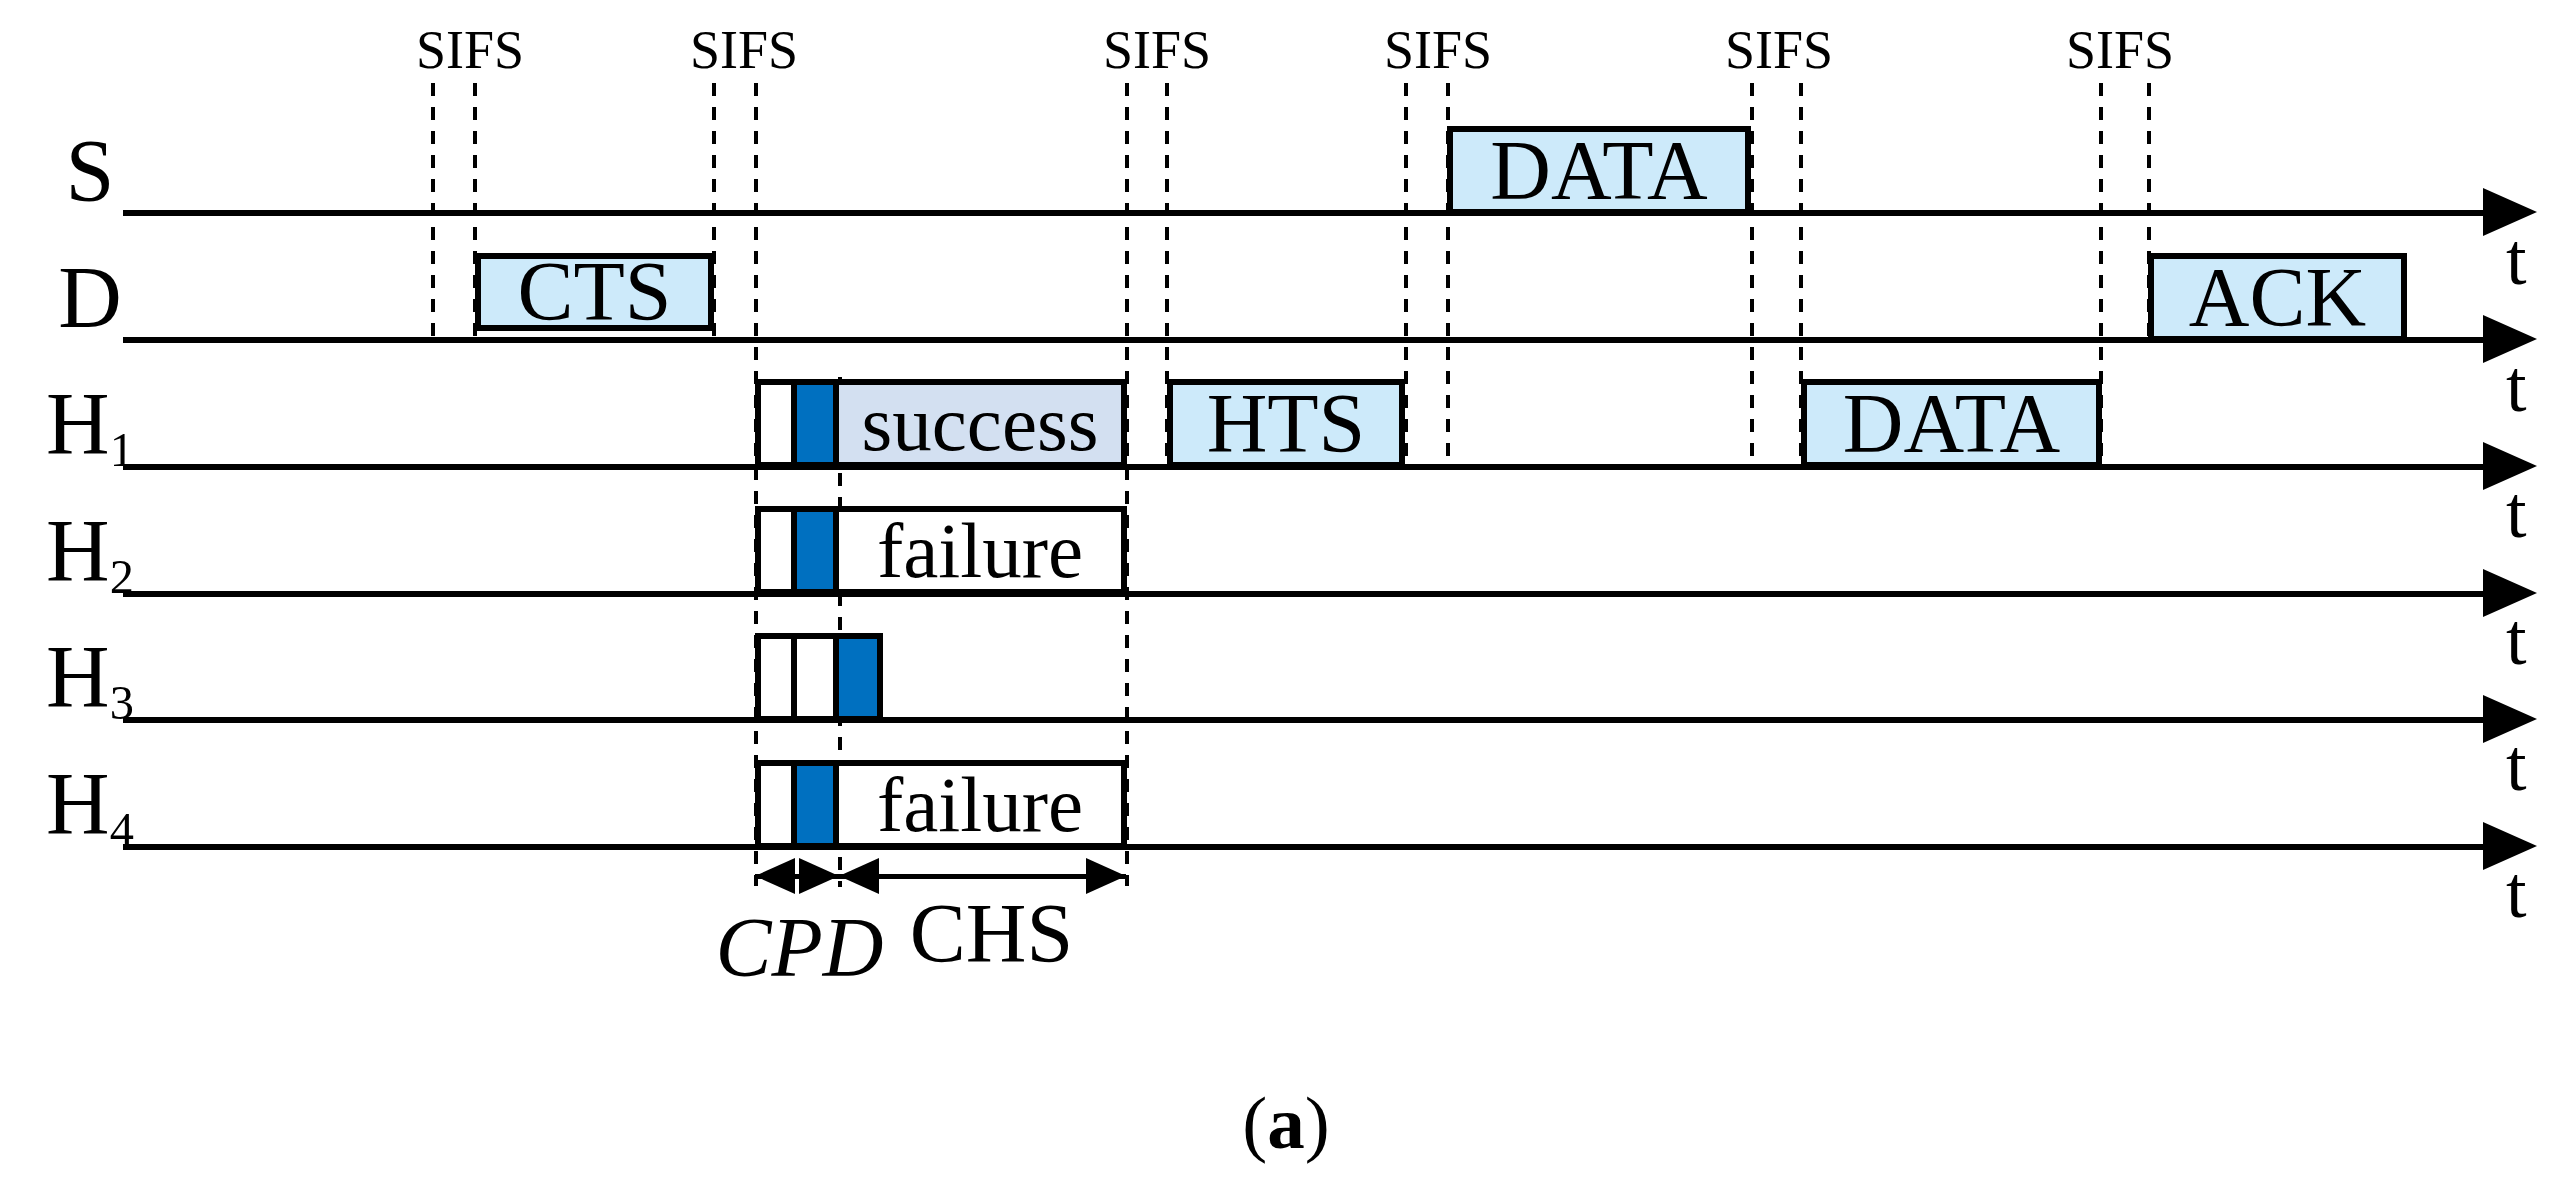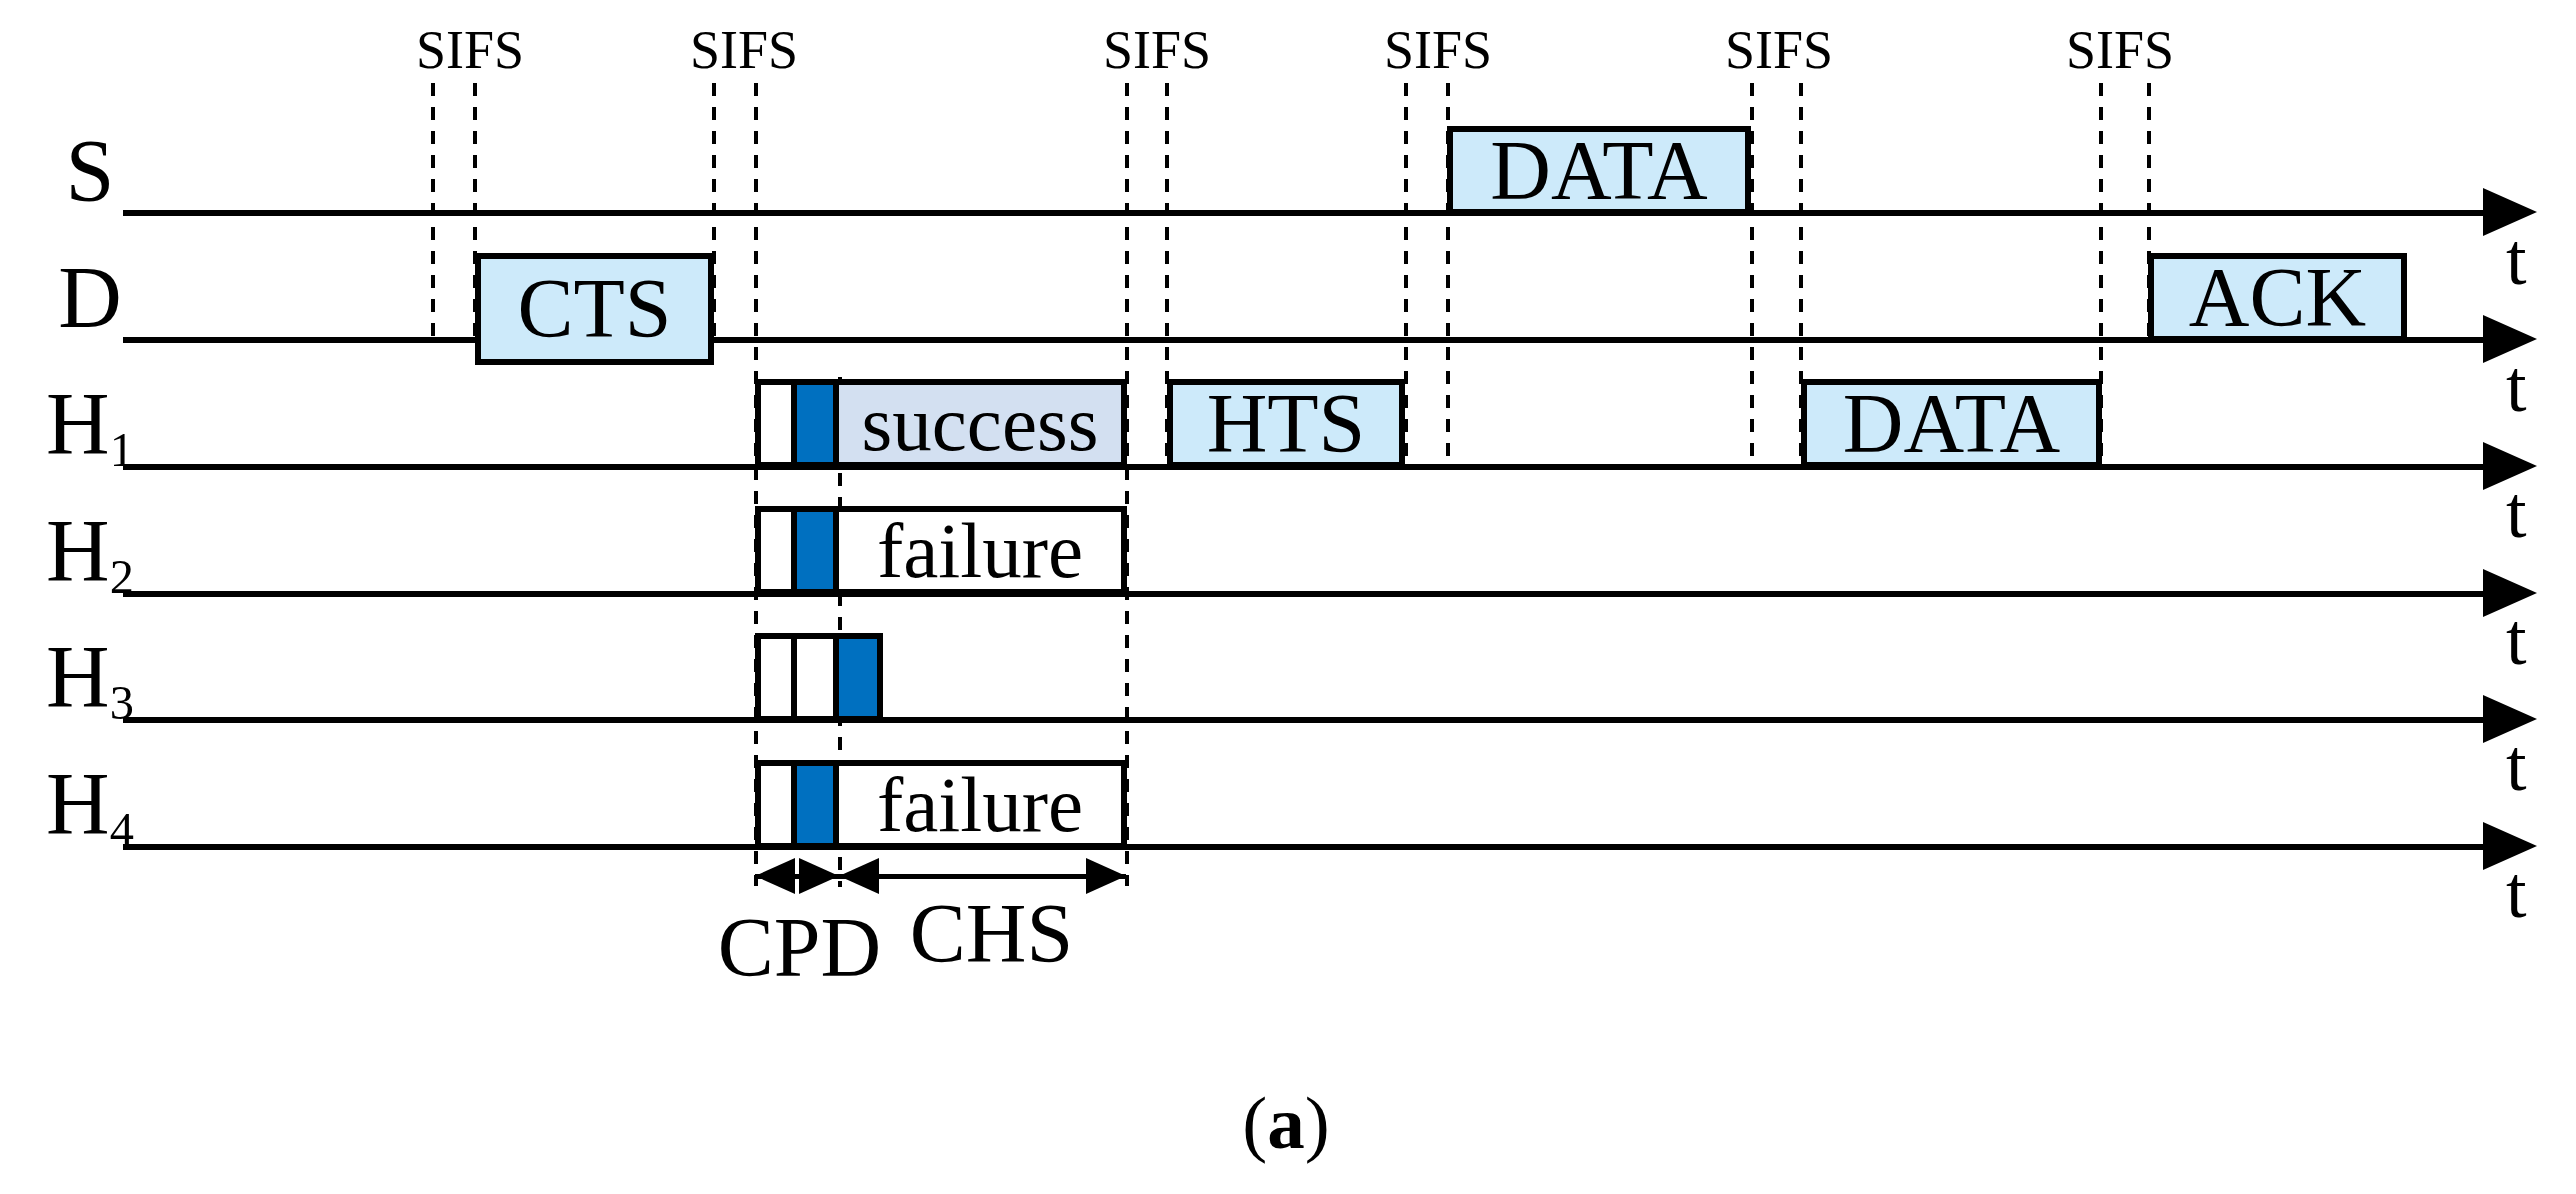--- a/index.html
+++ b/index.html
@@ -143,21 +143,21 @@
     <div class="row-label" style="left: 24.5px; top: 490px;">H<span class="sub">2</span></div>
     <div class="t-label" style="left: 2506px; top: 602px;">t</div>
     <div class="row-line" style="left: 123px; top: 717px; width: 2362px;"></div>
     <div class="row-arrowhead" style="left: 2483px; top: 695px;"></div>
     <div class="row-label" style="left: 24.5px; top: 616px;">H<span class="sub">3</span></div>
     <div class="t-label" style="left: 2506px; top: 728px;">t</div>
     <div class="row-line" style="left: 123px; top: 844px; width: 2362px;"></div>
     <div class="row-arrowhead" style="left: 2483px; top: 822px;"></div>
     <div class="row-label" style="left: 24.5px; top: 743px;">H<span class="sub">4</span></div>
     <div class="t-label" style="left: 2506px; top: 855px;">t</div>
-    <div class="frame-box" style="left: 475px; top: 253px; width: 239px; height: 112px; background: rgb(205, 234, 250);">CTS</div>
+    <div class="frame-box" style="left: 475px; top: 253px; width: 239px; height: 78px; background: rgb(205, 234, 250);">CTS</div>
     <div class="frame-box" style="left: 1447px; top: 126px; width: 304px; height: 89px; background: rgb(205, 234, 250);">DATA</div>
     <div class="frame-box" style="left: 2148px; top: 253px; width: 259px; height: 89px; background: rgb(205, 234, 250);">ACK</div>
     <div class="frame-box smalltext" style="left: 755px; top: 379px; width: 42px; height: 89px; background: rgb(255, 255, 255);"></div>
     <div class="frame-box" style="left: 791px; top: 379px; width: 48px; height: 89px; background: rgb(0, 112, 192);"></div>
     <div class="frame-box smalltext" style="left: 833px; top: 379px; width: 294px; height: 89px; background: rgb(211, 224, 241);">success</div>
     <div class="frame-box" style="left: 1167px; top: 379px; width: 238px; height: 89px; background: rgb(205, 234, 250); text-align: right;">HTS</div>
     <div class="frame-box" style="left: 1801px; top: 379px; width: 301px; height: 89px; background: rgb(205, 234, 250);">DATA</div>
     <div class="frame-box smalltext" style="left: 755px; top: 506px; width: 42px; height: 89px; background: rgb(255, 255, 255);"></div>
     <div class="frame-box" style="left: 791px; top: 506px; width: 48px; height: 89px; background: rgb(0, 112, 192);"></div>
     <div class="frame-box smalltext" style="left: 833px; top: 506px; width: 294px; height: 89px; background: rgb(255, 255, 255);">failure</div>
@@ -169,19 +169,19 @@
     <div class="frame-box smalltext" style="left: 833px; top: 760px; width: 294px; height: 89px; background: rgb(255, 255, 255);">failure</div>
     <div class="sifs-label" style="left: 356px; top: 23px;">SIFS</div>
     <div class="sifs-label" style="left: 630px; top: 23px;">SIFS</div>
     <div class="sifs-label" style="left: 1043px; top: 23px;">SIFS</div>
     <div class="sifs-label" style="left: 1324px; top: 23px;">SIFS</div>
     <div class="sifs-label" style="left: 1665px; top: 23px;">SIFS</div>
     <div class="sifs-label" style="left: 2006px; top: 23px;">SIFS</div>
     <div class="measure-shaft" style="left: 755px; top: 874px; width: 84px;"></div>
     <div class="measure-head-left" style="left: 755px; top: 858px;"></div>
     <div class="measure-head-right" style="left: 799px; top: 858px;"></div>
-    <div class="measure-label" style="left: 668px; top: 906px;">CPD</div>
+    <div class="measure-label" style="left: 668px; top: 906px; font-style: italic;">CPD</div>
     <div class="measure-shaft" style="left: 839px; top: 874px; width: 287px;"></div>
     <div class="measure-head-left" style="left: 839px; top: 858px;"></div>
     <div class="measure-head-right" style="left: 1086px; top: 858px;"></div>
     <div class="measure-label" style="left: 860px; top: 892px;">CHS</div>
   </div>
 
 
 </body></html>

